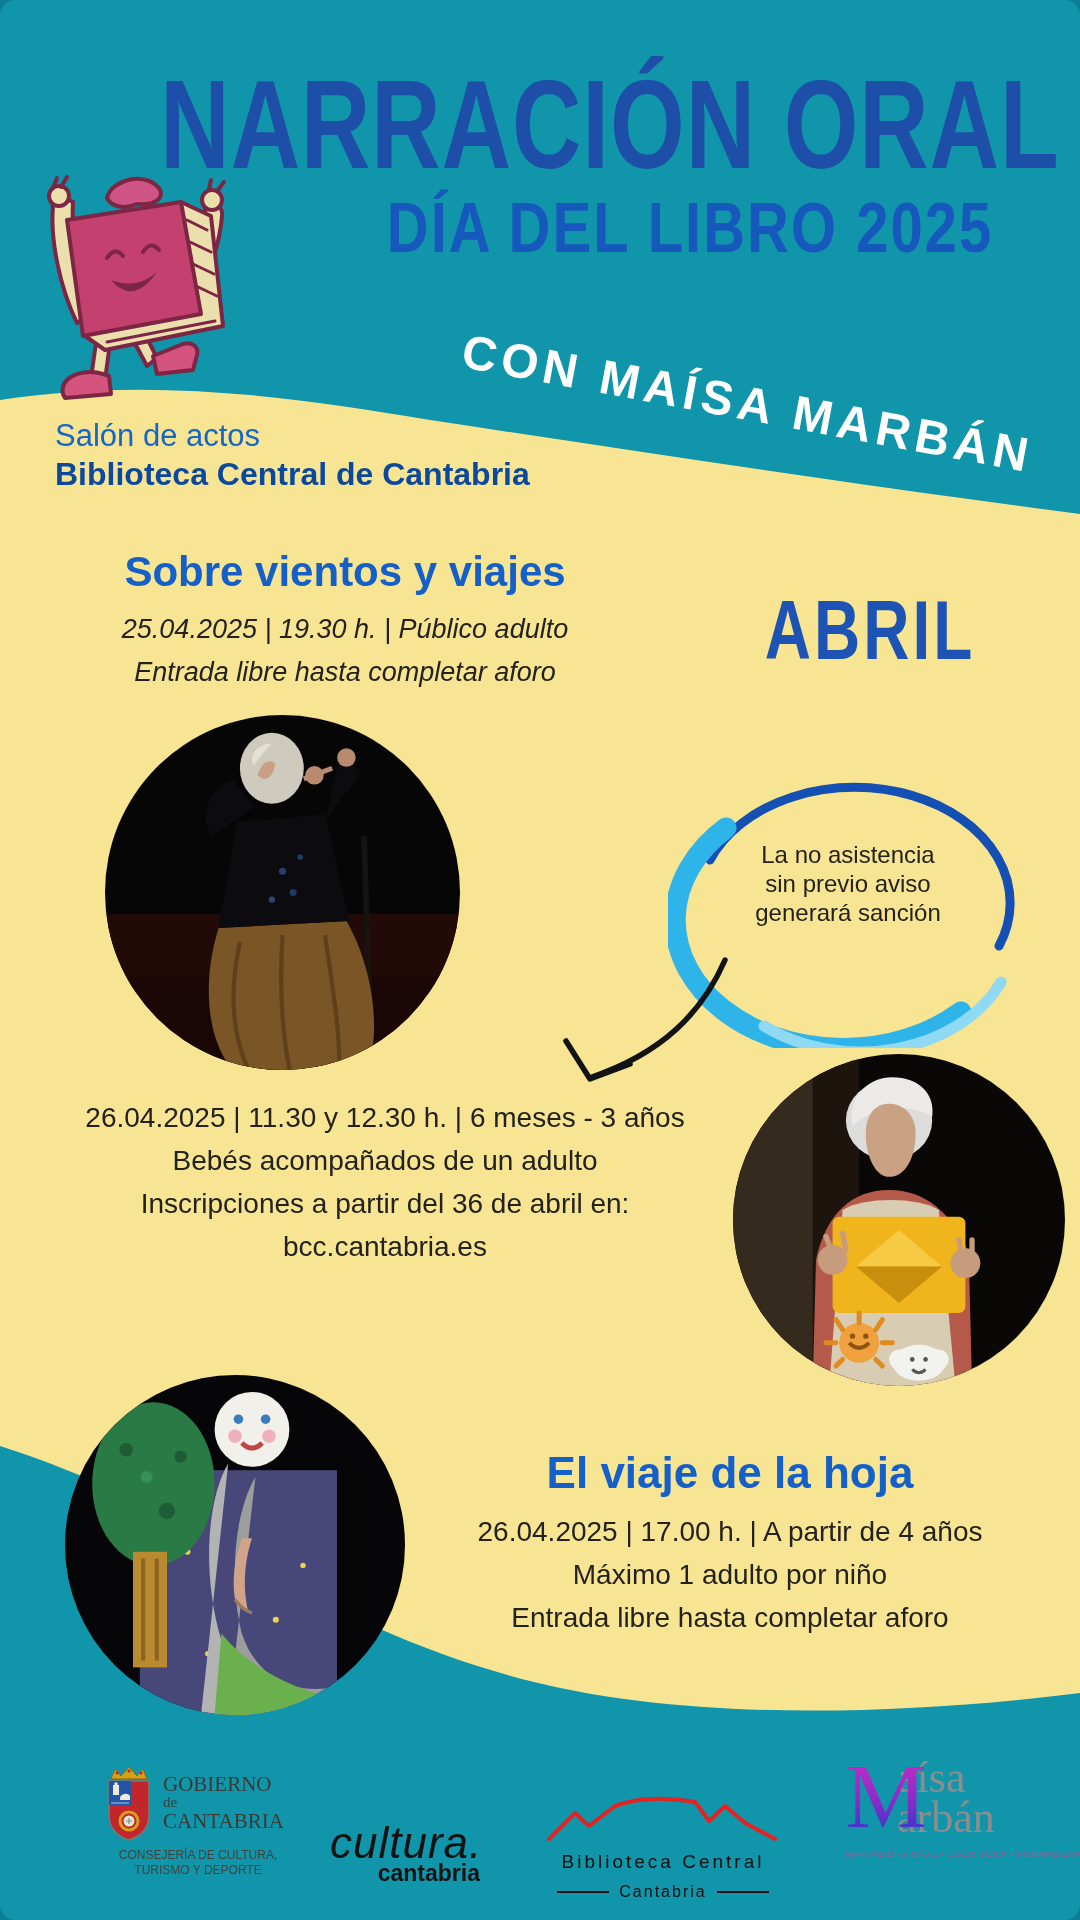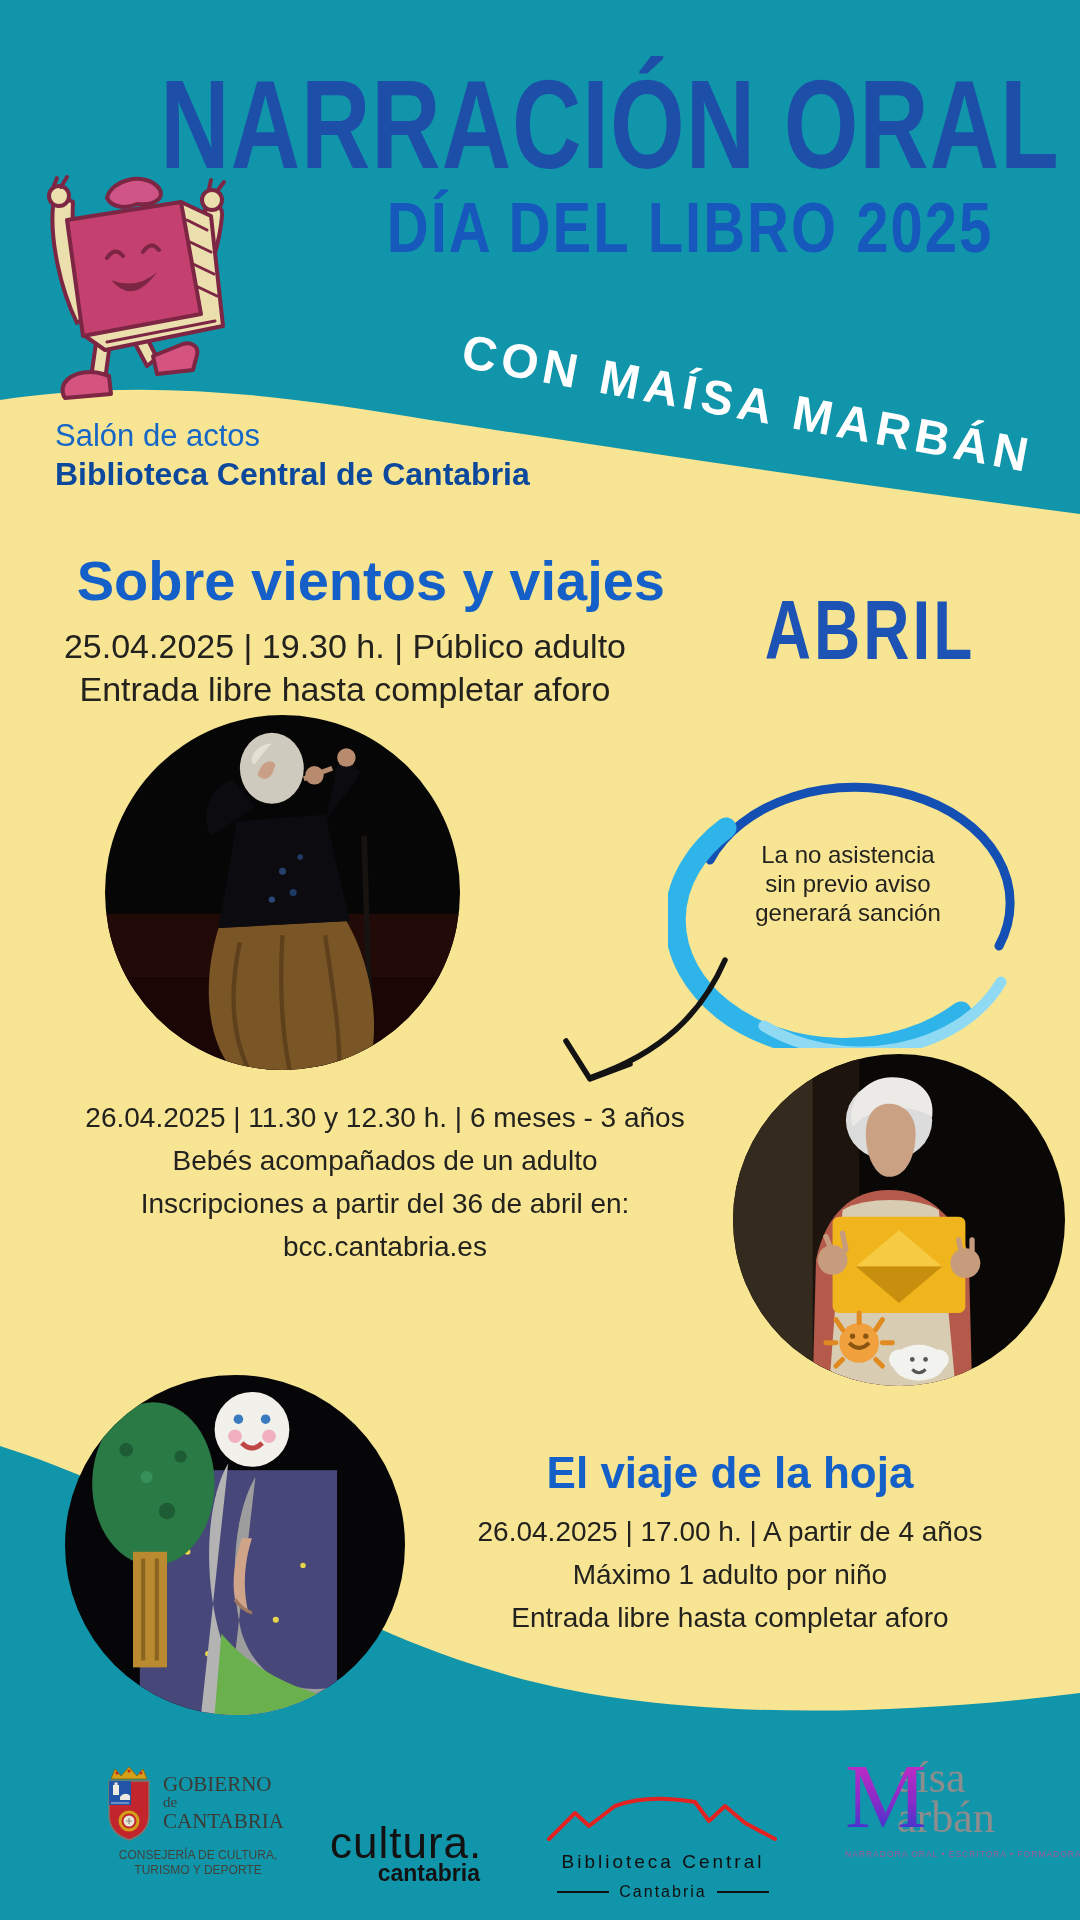--- a/index.html
+++ b/index.html
@@ -1,19 +1,20 @@
 <!DOCTYPE html>
 <html><head>
 <meta charset="utf-8">
 <style>
   html,body{margin:0;padding:0;background:#0d7f94;}
   .poster{
     position:relative;width:1080px;height:1920px;margin:0 auto;
     overflow:hidden;font-family:"Liberation Sans",sans-serif;
     background:#1095aa;
+    border-radius:16px;
   }
   .abs{position:absolute;}
   svg{display:block;}
 
   
   .title{
     left:140px;right:0;top:52px;text-align:center;
     color:#1d4fa8;font-size:96px;font-weight:bold;letter-spacing:1px;
     transform:scaleY(1.32);transform-origin:center top;white-space:nowrap;
   }
@@ -30,22 +31,22 @@
 
   
   .venue1{left:55px;top:418px;color:#1566c6;font-size:31px;}
   .venue2{left:55px;top:456px;color:#0c489c;font-size:32px;font-weight:bold;}
 
   
   .event{text-align:center;color:#23221e;}
   .event h2{margin:0 0 12px 0;color:#1560c8;font-weight:bold;}
   .event p{margin:0;line-height:43px;}
   .event1{left:25px;top:548px;width:640px;}
-  .event1 h2{font-size:56px;text-align:right;}
-  .event1 p{font-size:34px;}
+  .event1 h2{font-size:42px;}
+  .event1 p{font-size:27px;font-style:italic;}
   .event2{left:35px;top:1096px;width:700px;}
   .event2 h2{font-size:42px;}
   .event2 p{font-size:28px;}
   .event3{left:420px;top:1448px;width:620px;}
   .event3 h2{font-size:44px;}
   .event3 p{font-size:28px;}
 
   .month{
     left:730px;top:582px;width:280px;text-align:center;
     color:#1d53b4;font-size:64px;font-weight:bold;letter-spacing:3px;
@@ -69,21 +70,21 @@
 
   
   .gob{left:103px;top:1763px;width:190px;color:#3b3b35;}
   .gob-row{display:flex;align-items:center;}
   .gob-names{margin-left:8px;font-family:"Liberation Serif",serif;line-height:1.02;}
   .gob-n1,.gob-n3{font-size:21px;}
   .gob-n2{font-size:15px;}
   .gob-dept{margin-top:5px;text-align:center;font-size:12px;line-height:1.25;color:#42423c;}
 
   .cultura{left:330px;top:1818px;width:150px;color:#121212;}
-  .cultura-word{font-size:44px;letter-spacing:1px;}
+  .cultura-word{font-size:44px;letter-spacing:1px;font-style:italic;}
   .cultura-region{font-size:23px;font-weight:bold;text-align:right;margin-top:-8px;}
 
   .bcc{left:543px;top:1793px;width:240px;text-align:center;color:#101010;}
   .bcc-name{font-size:19px;letter-spacing:3px;margin-top:8px;white-space:nowrap;}
   .bcc-sub{display:flex;align-items:center;justify-content:center;margin-top:10px;}
   .bcc-sub .rule{width:52px;height:2px;background:#101010;}
   .bcc-region{font-size:16px;letter-spacing:2px;margin:0 10px;}
 
   .maisa{left:845px;top:1758px;width:180px;font-family:"Liberation Serif",serif;}
   .maisa-lines{position:relative;padding-left:52px;line-height:0.92;}

